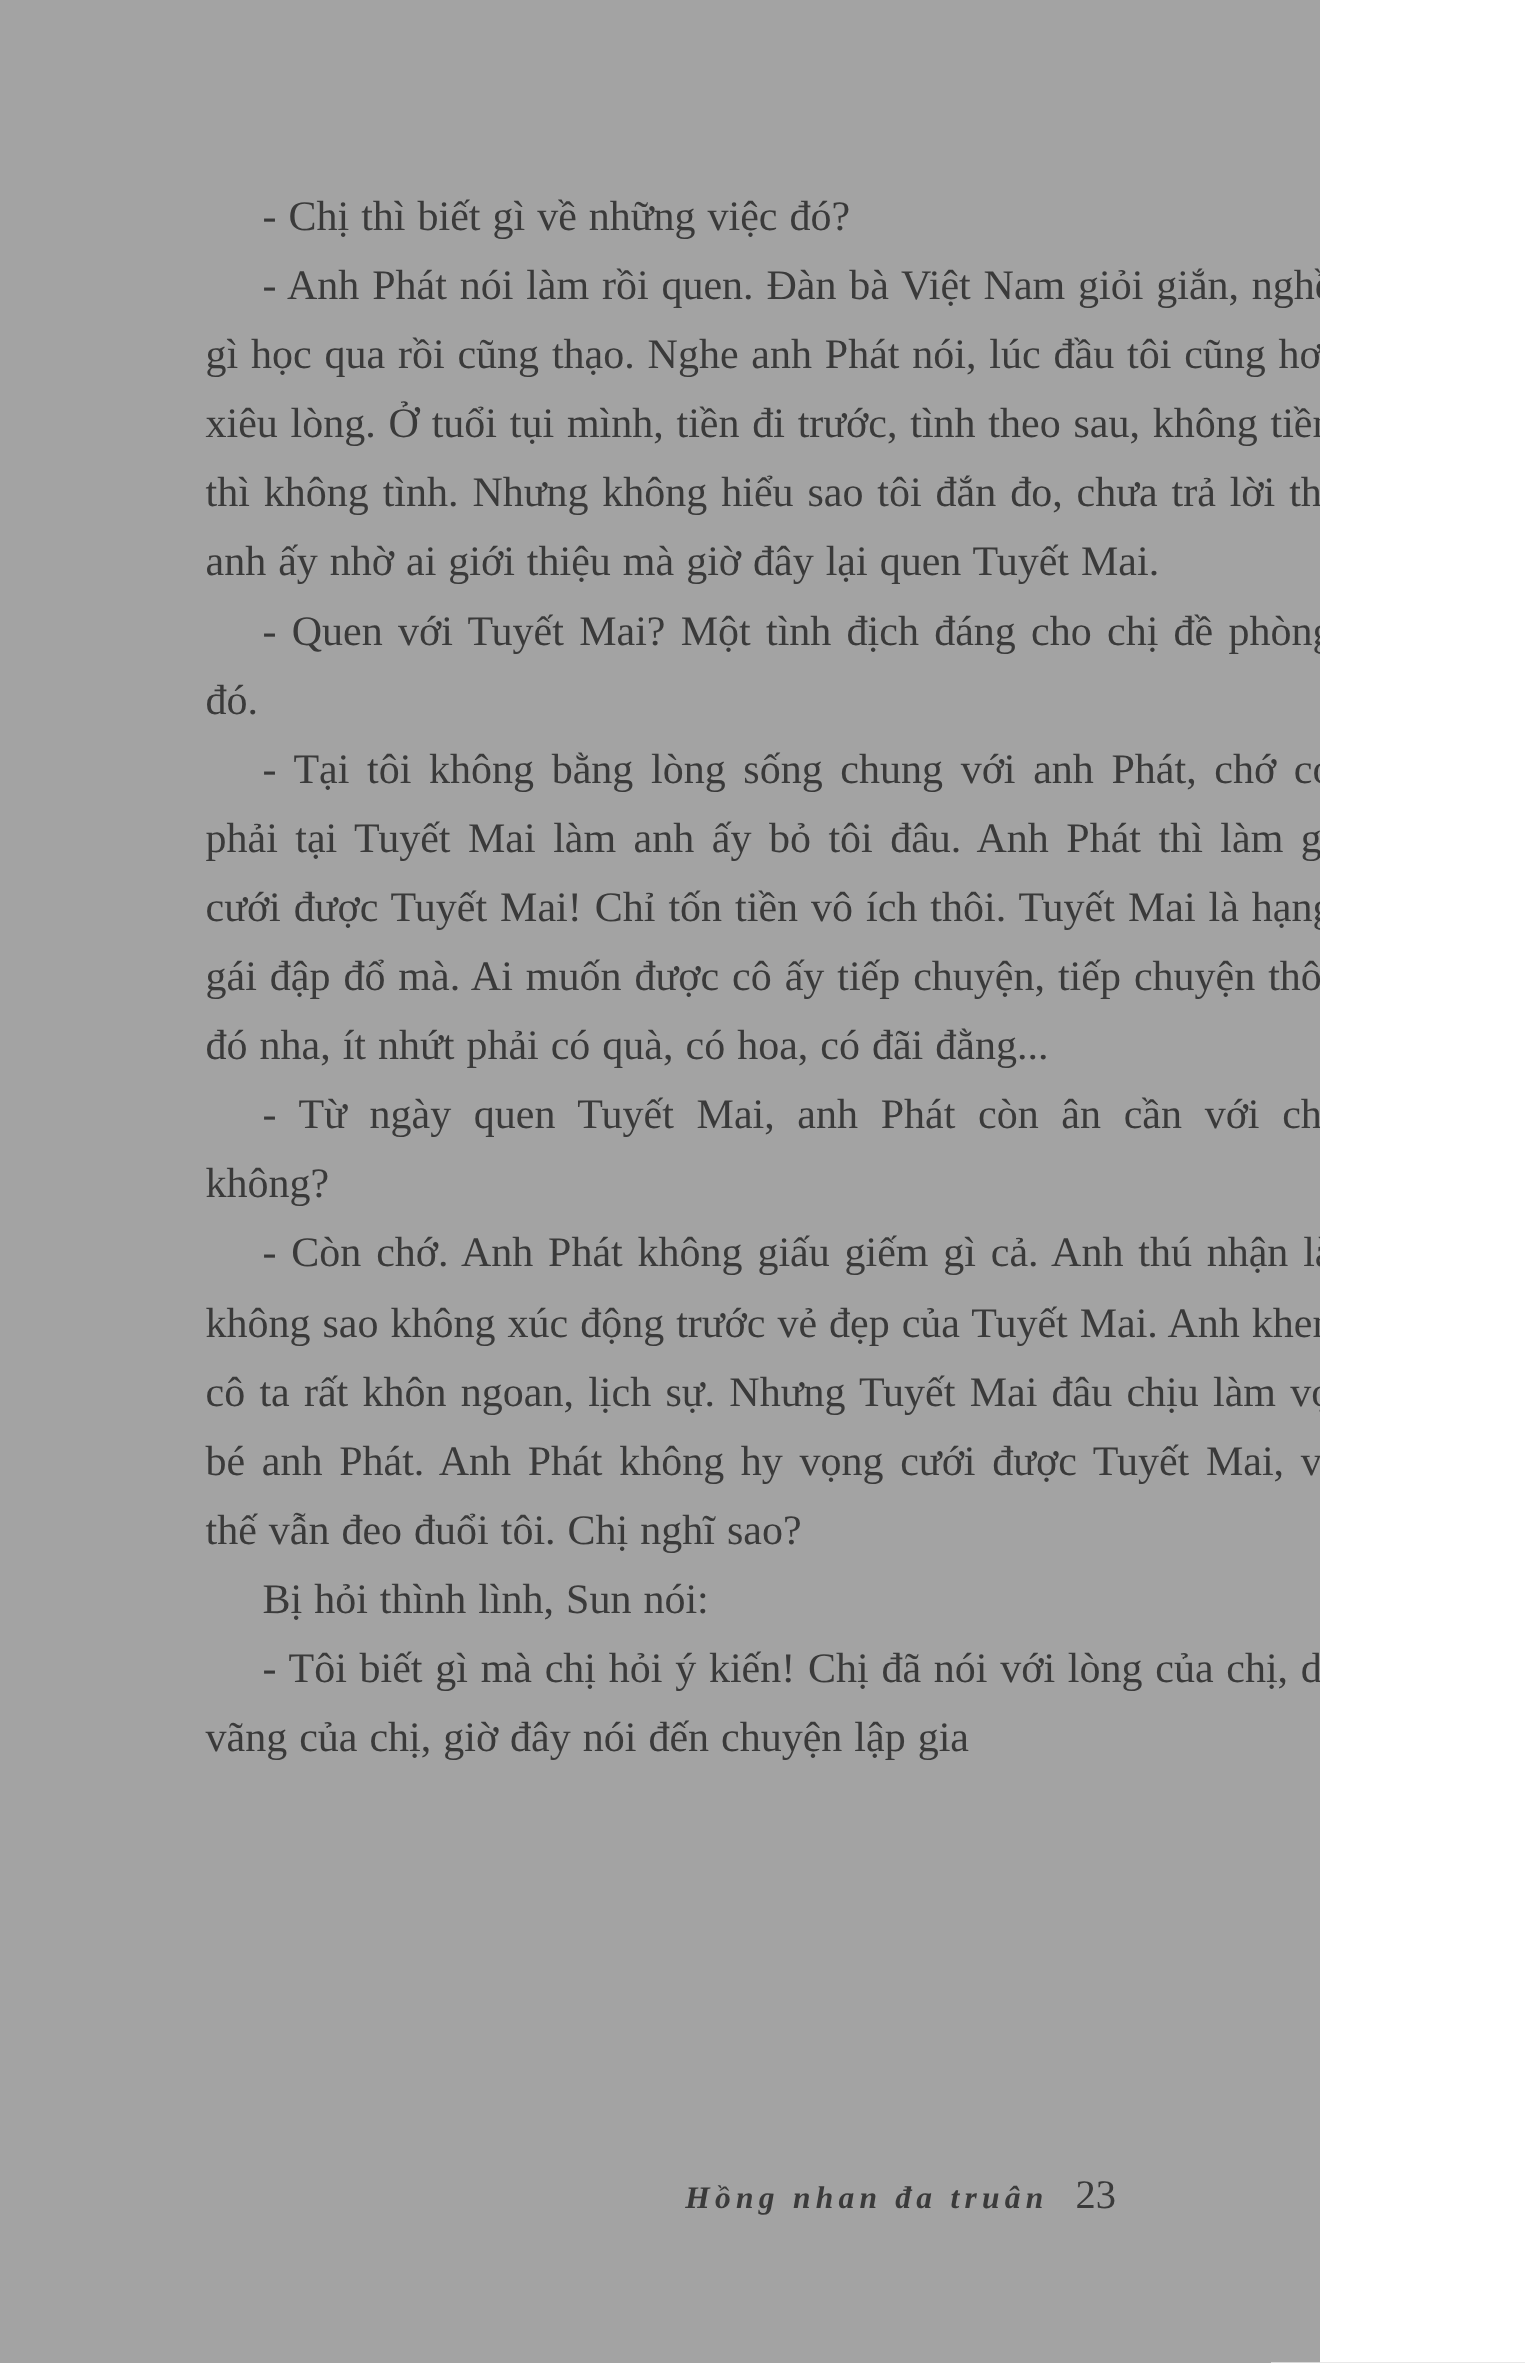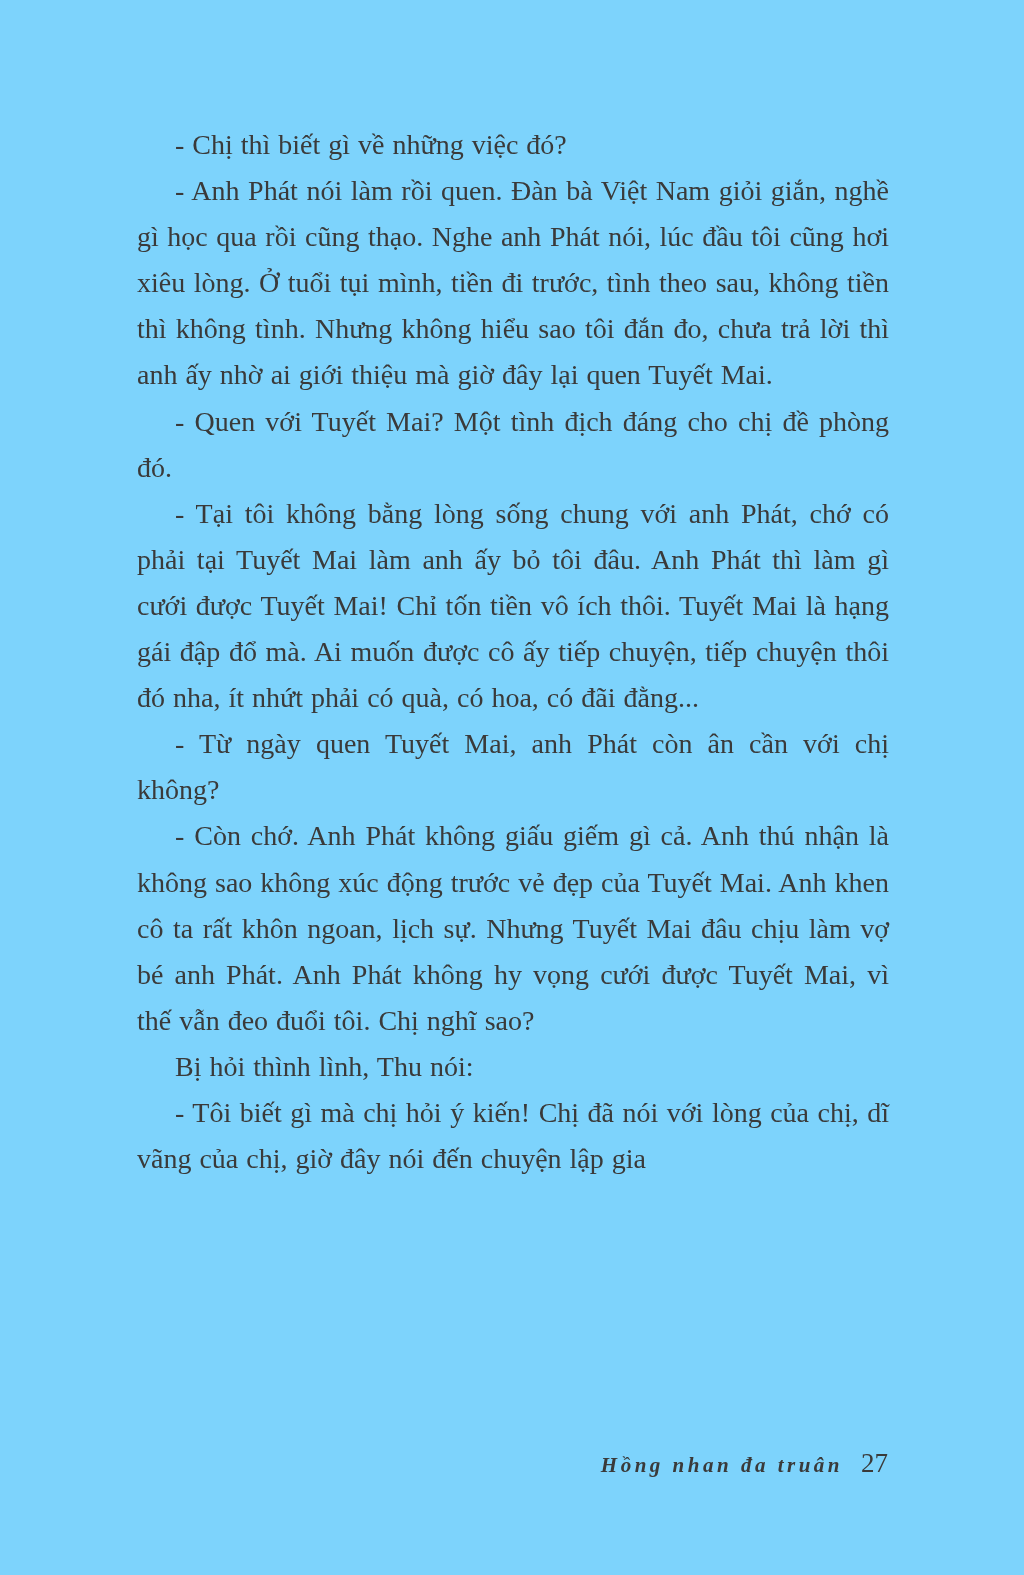--- a/index.html
+++ b/index.html
@@ -2,23 +2,23 @@
 <html><head>
   <meta charset="utf-8">
   <style>
     html, body {
       margin: 0;
       padding: 0;
       background: #ffffff;
     }
     .page {
       position: relative;
-      width: 1024px;
+      width: 880px;
       height: 1575px;
-      background: #7dd3fc;
+      background: #a3a3a3;
       font-family: "Liberation Serif", serif;
       color: #3a3a3a;
       overflow: hidden;
     }
     .text-block {
       position: absolute;
       left: 137px;
       top: 122px;
       width: 752px;
     }
@@ -58,20 +58,20 @@
 <body>
 
 <div class="page">
   <div class="text-block">
       <p>- Chị thì biết gì về những việc đó?</p>
       <p>- Anh Phát nói làm rồi quen. Đàn bà Việt Nam giỏi giắn, nghề gì học qua rồi cũng thạo. Nghe anh Phát nói, lúc đầu tôi cũng hơi xiêu lòng. Ở tuổi tụi mình, tiền đi trước, tình theo sau, không tiền thì không tình. Nhưng không hiểu sao tôi đắn đo, chưa trả lời thì anh ấy nhờ ai giới thiệu mà giờ đây lại quen Tuyết Mai.</p>
       <p>- Quen với Tuyết Mai? Một tình địch đáng cho chị đề phòng đó.</p>
       <p>- Tại tôi không bằng lòng sống chung với anh Phát, chớ có phải tại Tuyết Mai làm anh ấy bỏ tôi đâu. Anh Phát thì làm gì cưới được Tuyết Mai! Chỉ tốn tiền vô ích thôi. Tuyết Mai là hạng gái đập đổ mà. Ai muốn được cô ấy tiếp chuyện, tiếp chuyện thôi đó nha, ít nhứt phải có quà, có hoa, có đãi đằng...</p>
       <p>- Từ ngày quen Tuyết Mai, anh Phát còn ân cần với chị không?</p>
       <p>- Còn chớ. Anh Phát không giấu giếm gì cả. Anh thú nhận là không sao không xúc động trước vẻ đẹp của Tuyết Mai. Anh khen cô ta rất khôn ngoan, lịch sự. Nhưng Tuyết Mai đâu chịu làm vợ bé anh Phát. Anh Phát không hy vọng cưới được Tuyết Mai, vì thế vẫn đeo đuổi tôi. Chị nghĩ sao?</p>
-      <p>Bị hỏi thình lình, Thu nói:</p>
+      <p>Bị hỏi thình lình, Sun nói:</p>
       <p>- Tôi biết gì mà chị hỏi ý kiến! Chị đã nói với lòng của chị, dĩ vãng của chị, giờ đây nói đến chuyện lập gia</p>
     </div>
   <div class="footer">
     <span class="book-title">Hồng nhan đa truân</span>
-    <span class="page-number">27</span>
+    <span class="page-number">23</span>
   </div>
 </div>
 
 </body></html>

